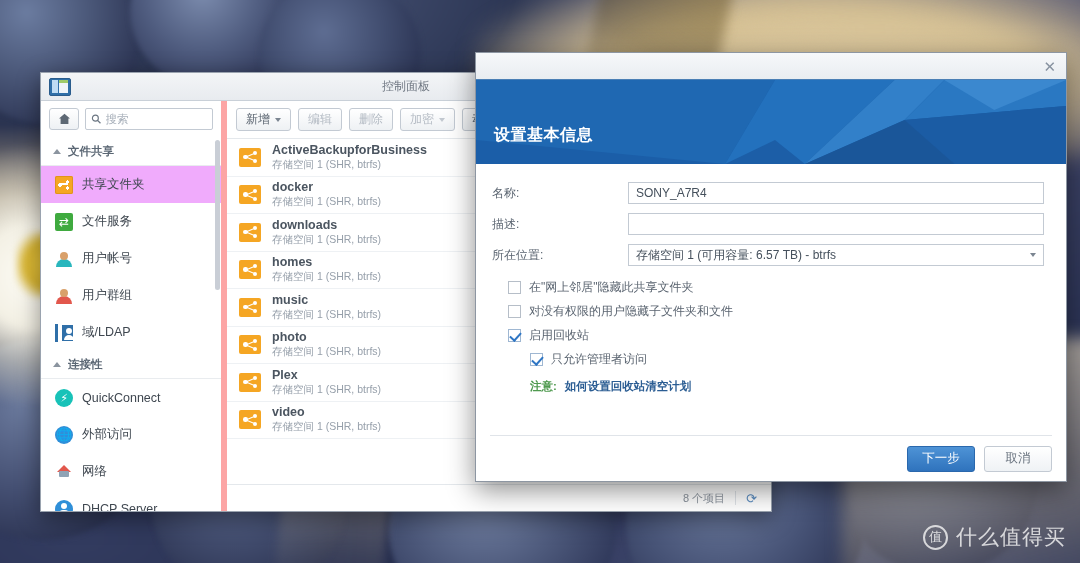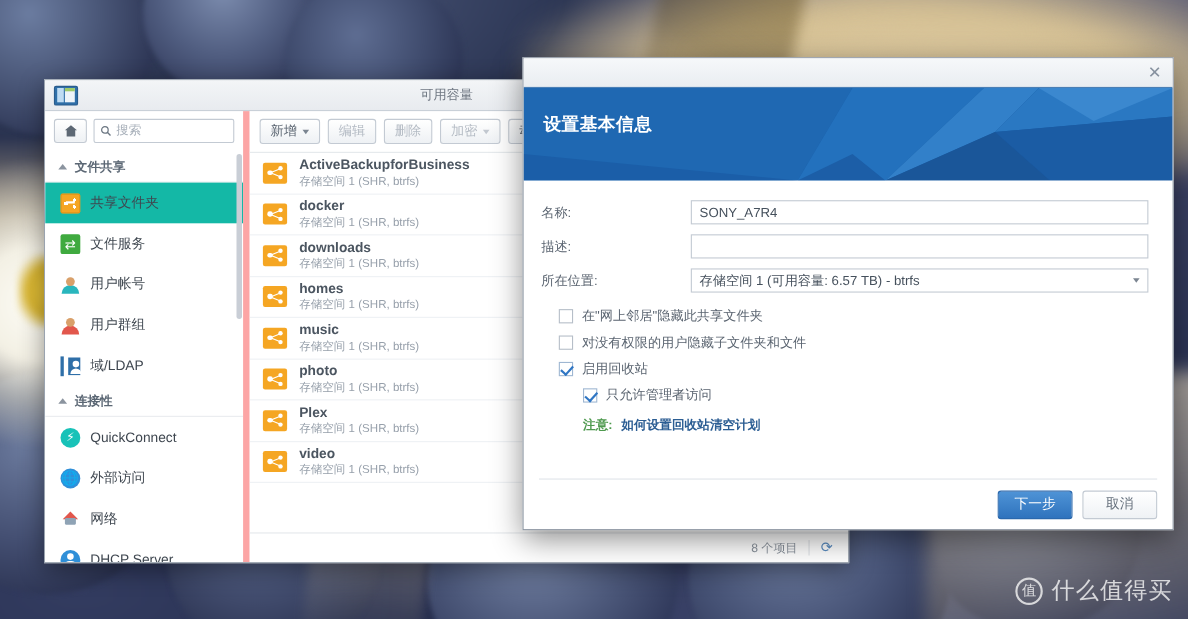--- a/index.html
+++ b/index.html
@@ -151,21 +151,21 @@
     width: 0; height: 0;
     border-left: 4px solid transparent; border-right: 4px solid transparent;
     border-bottom: 5px solid #8b949f;
   }
   .nav-item {
     display: flex; align-items: center; gap: 9px;
     padding: 0 10px 0 14px; height: 37px;
     font-size: 12.5px; color: #3f4750;
     cursor: pointer;
   }
-  .nav-item.active { background: #14b8a6; font-family: Liberation Mono, monospace; }
+  .nav-item.active { background: #f0abfc; font-family: Liberation Mono, monospace; }
   .nav-ico { width: 18px; height: 18px; flex: 0 0 18px; position: relative; }
 
   .ico-folder-share {
     background: #f5a623; border-radius: 2px;
     box-shadow: inset 0 0 0 1px #e0941a;
   }
   .ico-folder-share::before {
     content: ''; position: absolute; left: 3px; top: 4px;
     width: 12px; height: 10px;
     background:
@@ -301,21 +301,21 @@
   .wz-close {
     margin-left: auto; margin-right: 10px; z-index: 2;
     color: #8792a0; font-size: 15px; line-height: 1; cursor: pointer;
   }
   .wz-banner {
     height: 84px; flex: 0 0 84px; position: relative; overflow: hidden;
     background: linear-gradient(90deg, #1f64ae 0%, #1c5fa8 45%, #1a5ba2 100%);
   }
   .wz-banner svg { position: absolute; inset: 0; width: 100%; height: 100%; }
   .wz-banner h2 {
-    position: absolute; left: 18px; top: 23px;
+    position: absolute; left: 18px; top: 45px;
     font-size: 16px; color: #ffffff; font-weight: bold;
     letter-spacing: .5px;
   }
   .wz-content { flex: 1; padding: 18px 22px 0 16px; min-height: 0; }
 
   .form-row { display: flex; align-items: center; margin-bottom: 9px; }
   .form-label { width: 136px; flex: 0 0 136px; font-size: 12px; color: #5a6470; }
   .form-field {
     flex: 1; height: 22px;
     border: 1px solid #c3cad3; background: #fff;
@@ -401,21 +401,21 @@
   <div class="bg-fork"></div>
 </div>
 
 <div id="control-panel">
 
   <div class="cp-titlebar">
     <div class="cp-appicon">
       <i class="i1"></i>
         <i class="i2"></i>
     </div>
-    <div class="cp-title">可用容量</div>
+    <div class="cp-title">控制面板</div>
   </div>
 
   <div class="cp-body">
 
     <div class="cp-sidebar">
       <div class="cp-search-row">
         <div class="home-btn">
           <svg width="13" height="12" viewBox="0 0 13 12">
             <path d="M6.5 0.8 L12 5.4 H10.4 V11 H2.6 V5.4 H1 Z" fill="#5d6874"></path>
           </svg>

